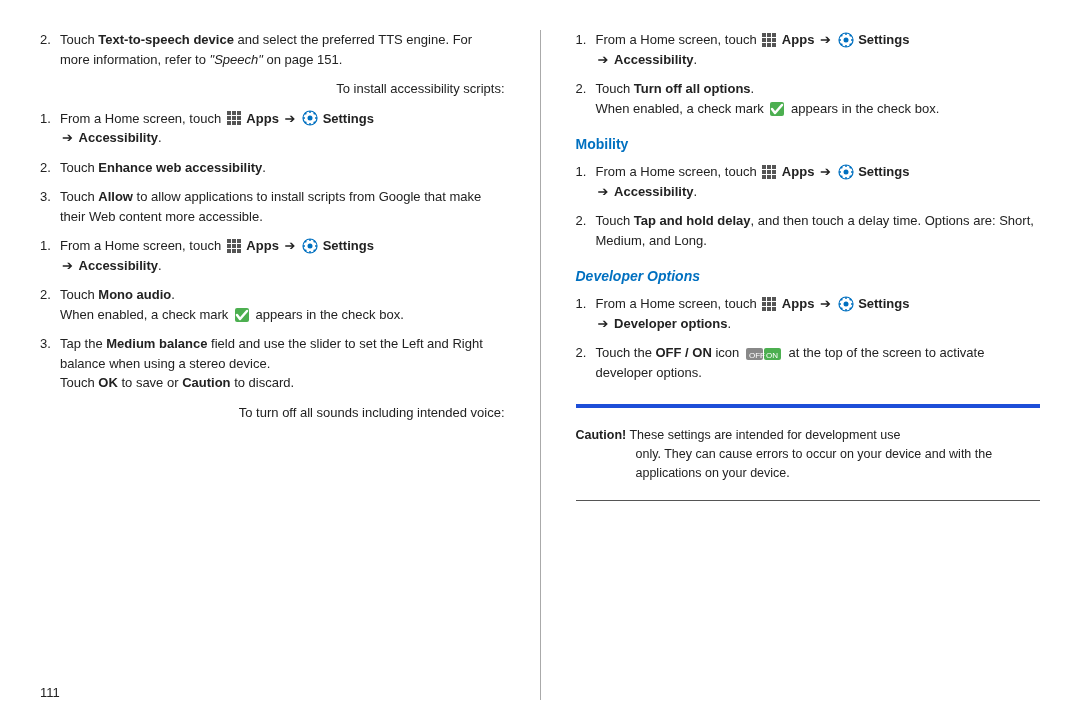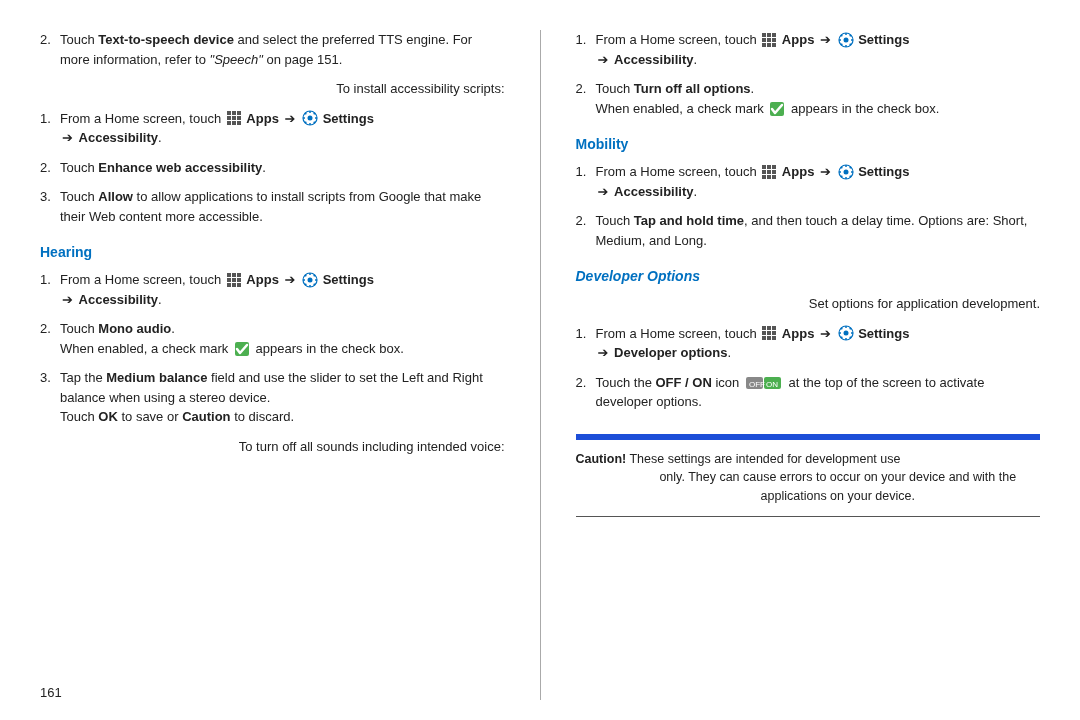--- a/index.html
+++ b/index.html
@@ -70,28 +70,28 @@
     }
     .toggle-icon {
       display: inline-block;
       width: 36px;
       height: 16px;
       vertical-align: middle;
       margin: 0 3px;
     }
     .page-num { margin-top: auto; padding-top: 10px; font-size: 13px; }
     .caution-box {
-      border-top: 6px solid #1d4ed8;
+      border-top: 4px solid #1d4ed8;
       border-bottom: 1px solid #555;
-      padding: 10px 0;
+      padding: 18px 0;
       margin-top: 12px;
       font-size: 12.5px;
       line-height: 1.5;
     }
-    .caution-indent { padding-left: 60px; text-align: center; }
+    .caution-indent { padding-left: 60px; }
   </style>
 </head>
 <body>
 
 <div class="page-container">
 
   <div class="col">
 
     <div class="step-item">
       <span class="step-num">2.</span>
@@ -142,21 +142,20 @@
       </span>
     </div>
 
     <div class="step-item">
       <span class="step-num">3.</span>
       <span class="step-content">
         Touch <strong>Allow</strong> to allow applications to install scripts from Google that make their Web content more accessible.
       </span>
     </div>
 
-    <div class="section-heading-hearing">Hearing</div>
 
 
     <div class="step-item">
       <span class="step-num">1.</span>
       <span class="step-content">
         From a Home screen, touch
         <span class="apps-icon"><svg viewBox="0 0 16 16">
               <rect x="1" y="1" width="4" height="4" fill="#555"></rect>
               <rect x="6" y="1" width="4" height="4" fill="#555"></rect>
               <rect x="11" y="1" width="4" height="4" fill="#555"></rect>
@@ -201,21 +200,21 @@
     <div class="step-item">
       <span class="step-num">3.</span>
       <span class="step-content">
         Tap the <strong>Medium balance</strong> field and use the slider to set the Left and Right balance when using a stereo device.<br>
         Touch <strong>OK</strong> to save or <strong>Caution</strong> to discard.
       </span>
     </div>
 
     <p>To turn off all sounds including intended voice:</p>
 
-    <div class="page-num">161</div>
+    <div class="page-num">111</div>
   </div>
 
   <div class="col-divider"></div>
 
   <div class="col">
 
     <div class="step-item">
       <span class="step-num">1.</span>
       <span class="step-content">
         From a Home screen, touch
@@ -293,27 +292,26 @@
               <line x1="4.3" y1="11.7" x2="2.9" y2="13.1" stroke="#0070c0" stroke-width="1.5"></line>
             </svg></span>
         <strong>Settings</strong><br>
         <span class="arrow">➔</span> <strong>Accessibility</strong>.
       </span>
     </div>
 
     <div class="step-item">
       <span class="step-num">2.</span>
       <span class="step-content">
-        Touch <strong>Tap and hold time</strong>, and then touch a delay time. Options are: Short, Medium, and Long.
+        Touch <strong>Tap and hold delay</strong>, and then touch a delay time. Options are: Short, Medium, and Long.
       </span>
     </div>
 
     <div class="section-heading-devopt"><em>Developer Options</em></div>
 
-    <p>Set options for application development.</p>
 
     <div class="step-item">
       <span class="step-num">1.</span>
       <span class="step-content">
         From a Home screen, touch
         <span class="apps-icon"><svg viewBox="0 0 16 16">
               <rect x="1" y="1" width="4" height="4" fill="#555"></rect>
               <rect x="6" y="1" width="4" height="4" fill="#555"></rect>
               <rect x="11" y="1" width="4" height="4" fill="#555"></rect>
               <rect x="1" y="6" width="4" height="4" fill="#555"></rect>

